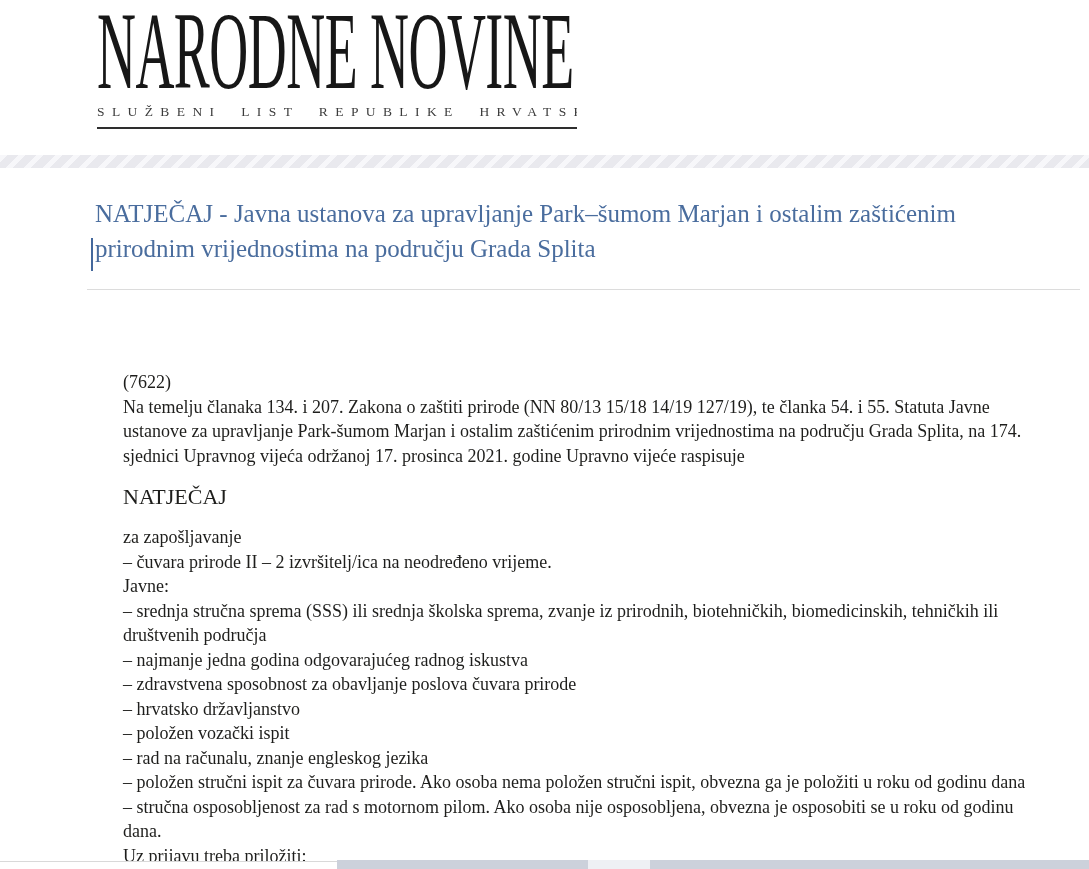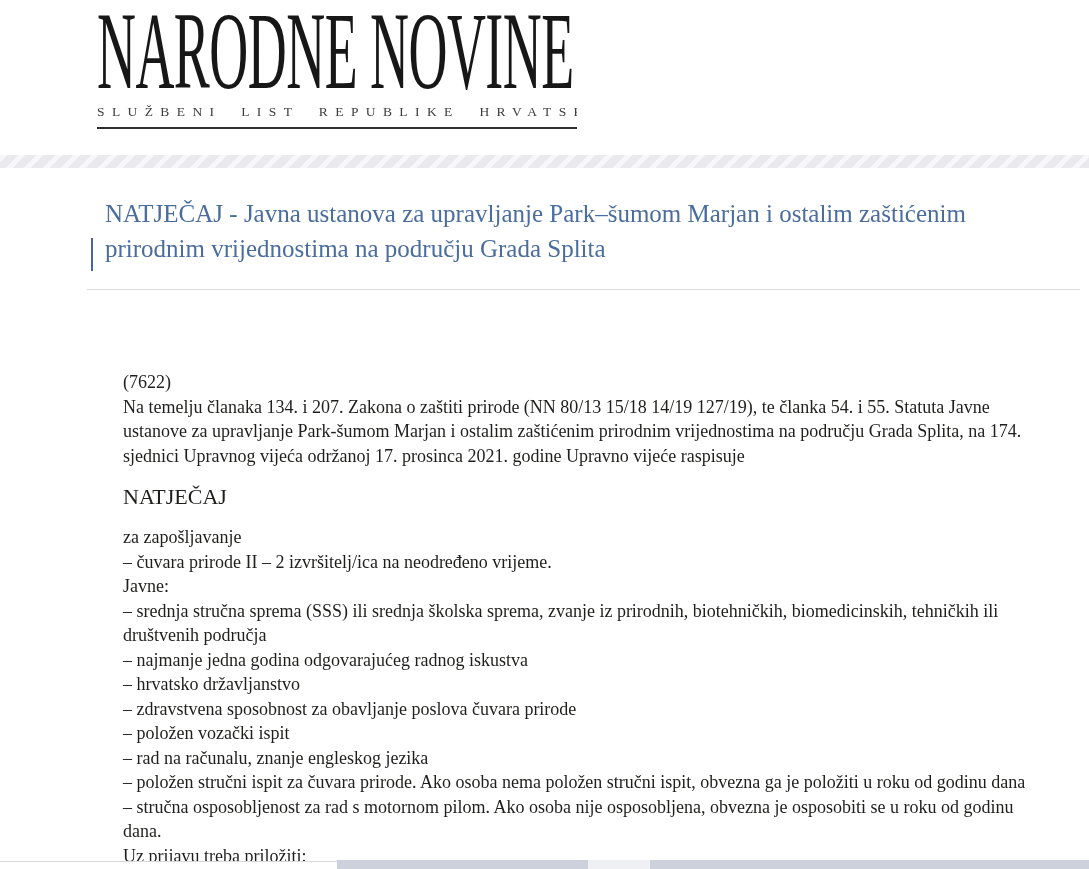--- a/index.html
+++ b/index.html
@@ -64,21 +64,20 @@
   .article-title {
     position: absolute;
     left: 95px;
     top: 196px;
     width: 945px;
     font-family: "Liberation Serif", serif;
     font-weight: 400;
     font-size: 25px;
     line-height: 35px;
     color: #4a6d9e;
-    margin-left: 10px;
   }
   .text-caret {
     position: absolute;
     left: 91px;
     top: 238px;
     width: 2px;
     height: 33px;
     background: #44689c;
   }
   .title-rule {
@@ -169,22 +168,22 @@
 
   <main class="article-body">
     <p>(7622)</p>
     <p>Na temelju članaka 134. i 207. Zakona o zaštiti prirode (NN 80/13 15/18 14/19 127/19), te članka 54. i 55. Statuta Javne ustanove za upravljanje Park-šumom Marjan i ostalim zaštićenim prirodnim vrijednostima na području Grada Splita, na 174. sjednici Upravnog vijeća održanoj 17. prosinca 2021. godine Upravno vijeće raspisuje</p>
     <h2 class="notice-heading">NATJEČAJ</h2>
     <p>za zapošljavanje</p>
     <p class="position-line"><strong>– čuvara prirode II –</strong><span> 2 izvršitelj/ica na neodređeno vrijeme.</span></p>
     <p>Javne:</p>
     <div class="cond-item">– srednja stručna sprema (SSS) ili srednja školska sprema, zvanje iz prirodnih, biotehničkih, biomedicinskih, tehničkih ili društvenih područja</div>
     <div class="cond-item">– najmanje jedna godina odgovarajućeg radnog iskustva</div>
+    <div class="cond-item">– zdravstvena sposobnost za obavljanje poslova čuvara prirode</div>
     <div class="cond-item">– hrvatsko državljanstvo</div>
-    <div class="cond-item">– zdravstvena sposobnost za obavljanje poslova čuvara prirode</div>
     <div class="cond-item">– položen vozački ispit</div>
     <div class="cond-item">– rad na računalu, znanje engleskog jezika</div>
     <div class="cond-item">– položen stručni ispit za čuvara prirode. Ako osoba nema položen stručni ispit, obvezna ga je položiti u roku od godinu dana</div>
     <div class="cond-item">– stručna osposobljenost za rad s motornom pilom. Ako osoba nije osposobljena, obvezna je osposobiti se u roku od godinu dana.</div>
     <p>Uz prijavu treba priložiti:</p>
     <div class="att-item">– životopis</div>
   </main>
 
   <div class="bottom-panel"></div>
   <div class="hscroll-left"></div>

